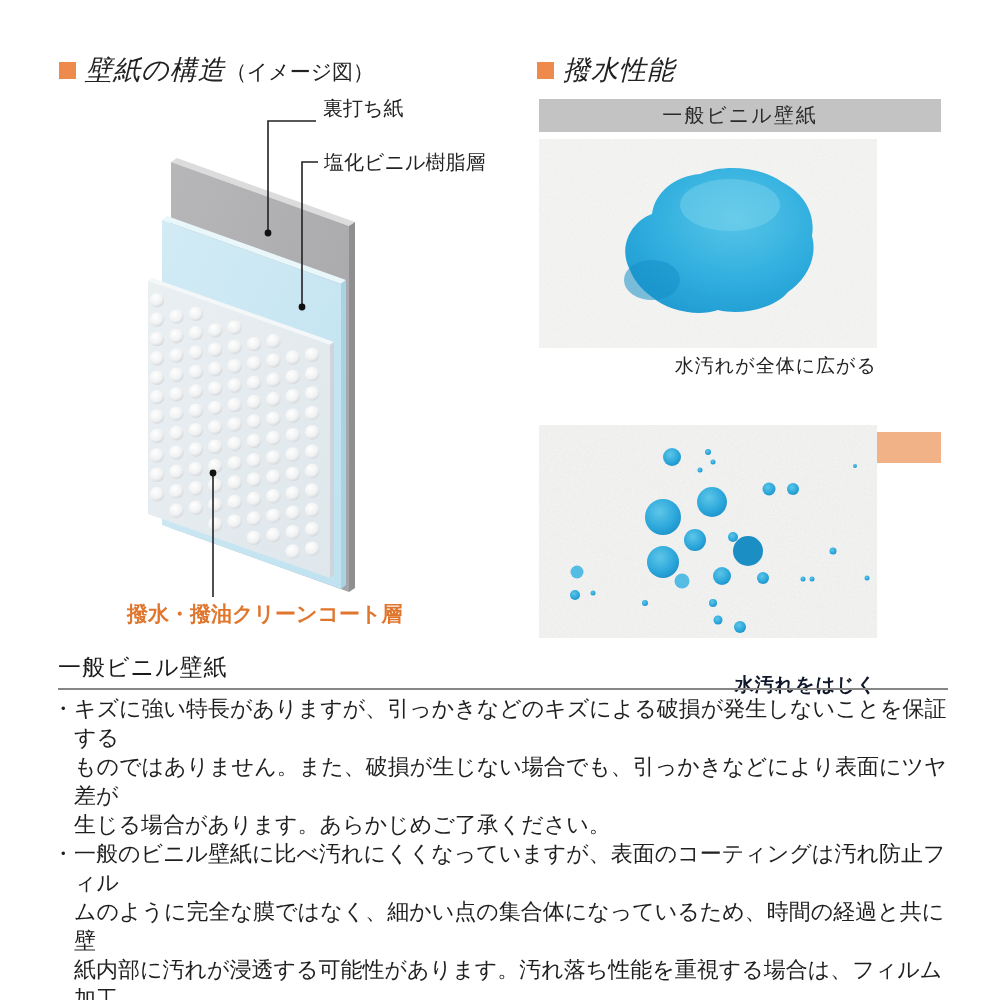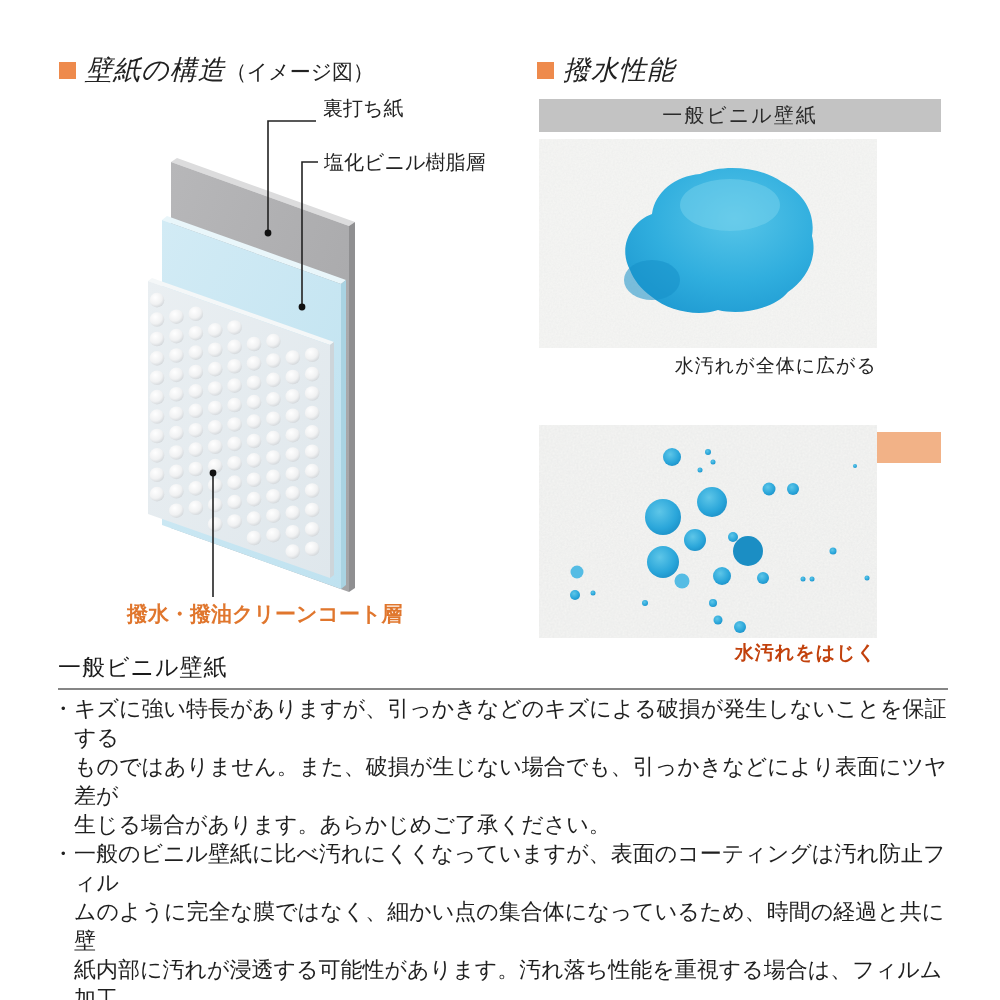--- a/index.html
+++ b/index.html
@@ -17,21 +17,21 @@
   
   .diag-label{font-size:20px;color:#222;white-space:nowrap;line-height:1;}
   .diag-label-orange{font-size:21px;font-weight:bold;color:#e0762d;white-space:nowrap;line-height:1;}
   
   .bar{width:402px;height:33px;display:flex;align-items:center;justify-content:center;
        font-size:20px;color:#2b2b2b;letter-spacing:2px;font-family:Liberation Mono, monospace;}
   .bar-gray{background:#c3c3c3;}
   .bar-orange{background:#f2b287;margin-top:44px;}
   .photo-caption{width:338px;text-align:right;font-size:19px;line-height:1.1;letter-spacing:1px;}
   .cap-black{color:#222;}
-  .cap-orange{color:#c2410c;font-weight:bold;}
+  .cap-orange{color:#0f172a;font-weight:bold;margin-top:32px;}
   
   .notes-title{font-size:23px;color:#1a1a1a;letter-spacing:1px;line-height:1;}
   .notes-rule{height:2px;background:#868686;}
   .bullets{width:900px;font-size:22px;line-height:29px;color:#1f1f1f;}
   .bullet{white-space:pre-line;padding-left:22px;text-indent:-22px;margin:0;}
 </style>
 </head>
 <body>
 
 <div class="abs sec-head" style="left:59px;top:57px;">

